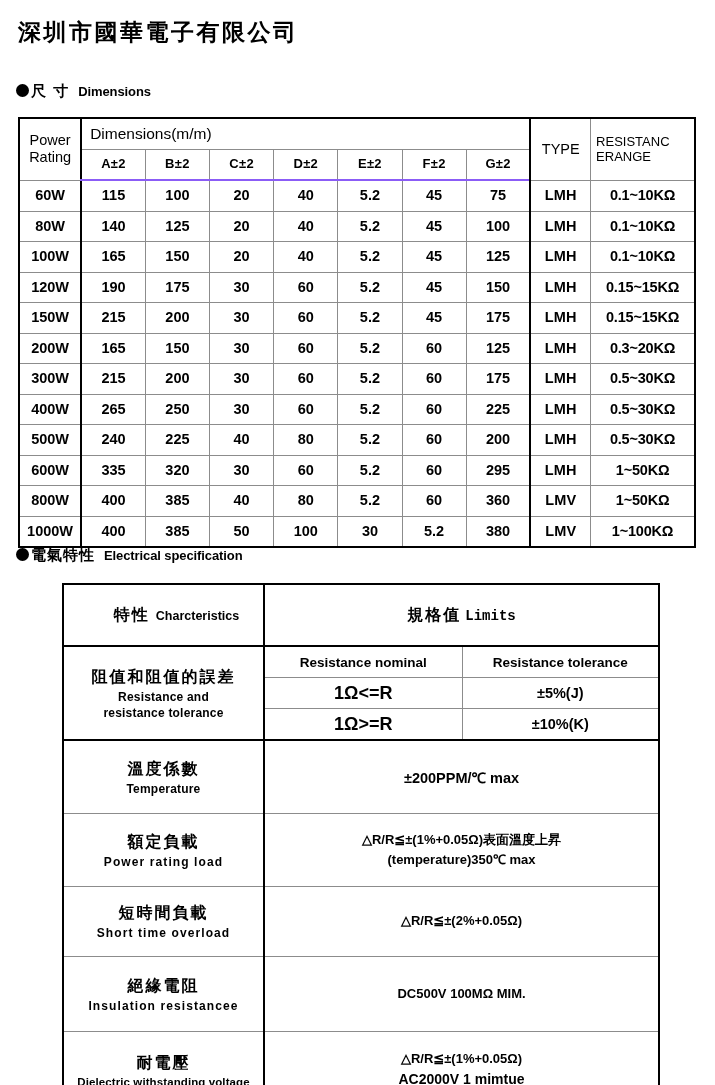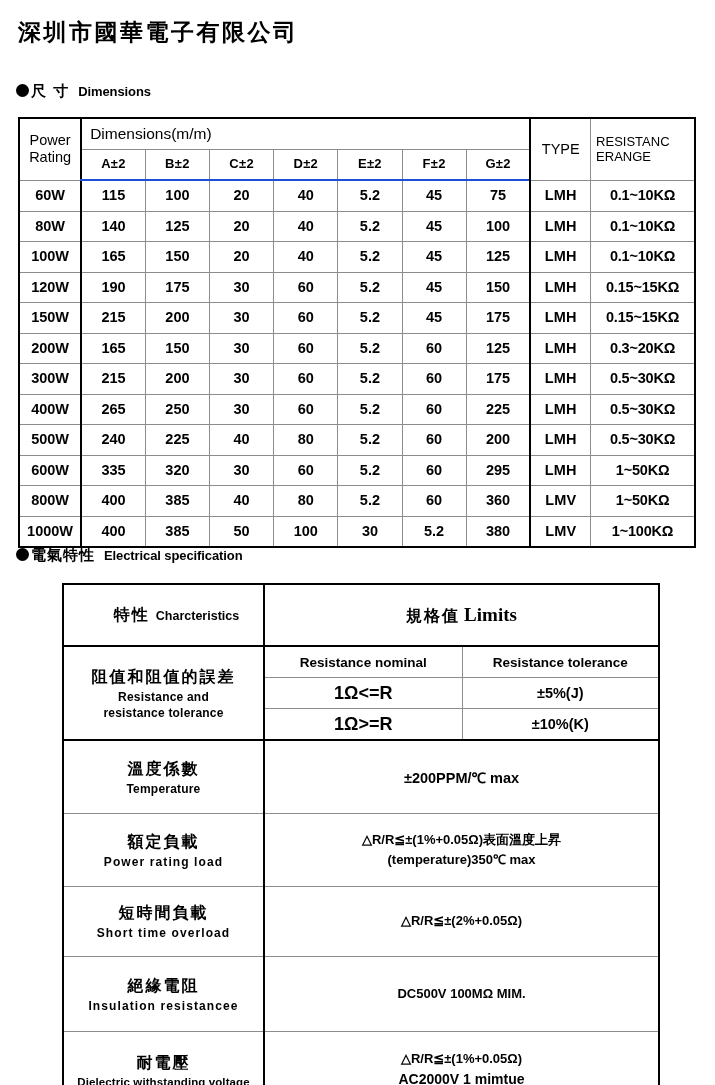--- a/index.html
+++ b/index.html
@@ -125,21 +125,21 @@
   #dimensions-table td.cell-range { font-weight: 700; letter-spacing: -0.2px; }
 
   
   .c-pw   { width: 62px; }
   .c-dim  { width: 64px; }
   .c-type { width: 60px; }
   .c-rng  { width: 104px; }
 
   
   #dimensions-table .vsep-left  { border-left: 2px solid #000; }
-  #dimensions-table .hdr-row-bottom td { border-bottom: 2px solid #1d4ed8; margin-top: 16px; }
+  #dimensions-table .hdr-row-bottom td { border-bottom: 2px solid #8b5cf6; margin-top: 16px; }
 
   
   #electrical-table {
     left: 62px;
     top: 583px;
     width: 596px;
     border: 2px solid #000;
   }
   #electrical-table td { height: 30px; }
 
@@ -164,22 +164,22 @@
     width: 201px;
     padding: 7px 2px;
     border-right: 2px solid #000;
   }
   td.limit-head {
     font-size: 16px;
     font-family: "DejaVu Sans", sans-serif;
     letter-spacing: 2px;
   }
   .limit-head .en {
-    font-family: Liberation Serif, serif;
-    font-size: 19px;
+    font-family: Liberation Mono, monospace;
+    font-size: 14px;
     letter-spacing: 0;
   }
   td.subhead {
     font-size: 13.5px;
     font-weight: 700;
     height: 46px;
   }
   td.val-mid  { font-size: 18px; height: 30px; }
   td.val-big  { font-size: 14.5px; }
   td.val-line { font-size: 13px; line-height: 1.55; padding: 6px 0; margin-left: 36px; }

